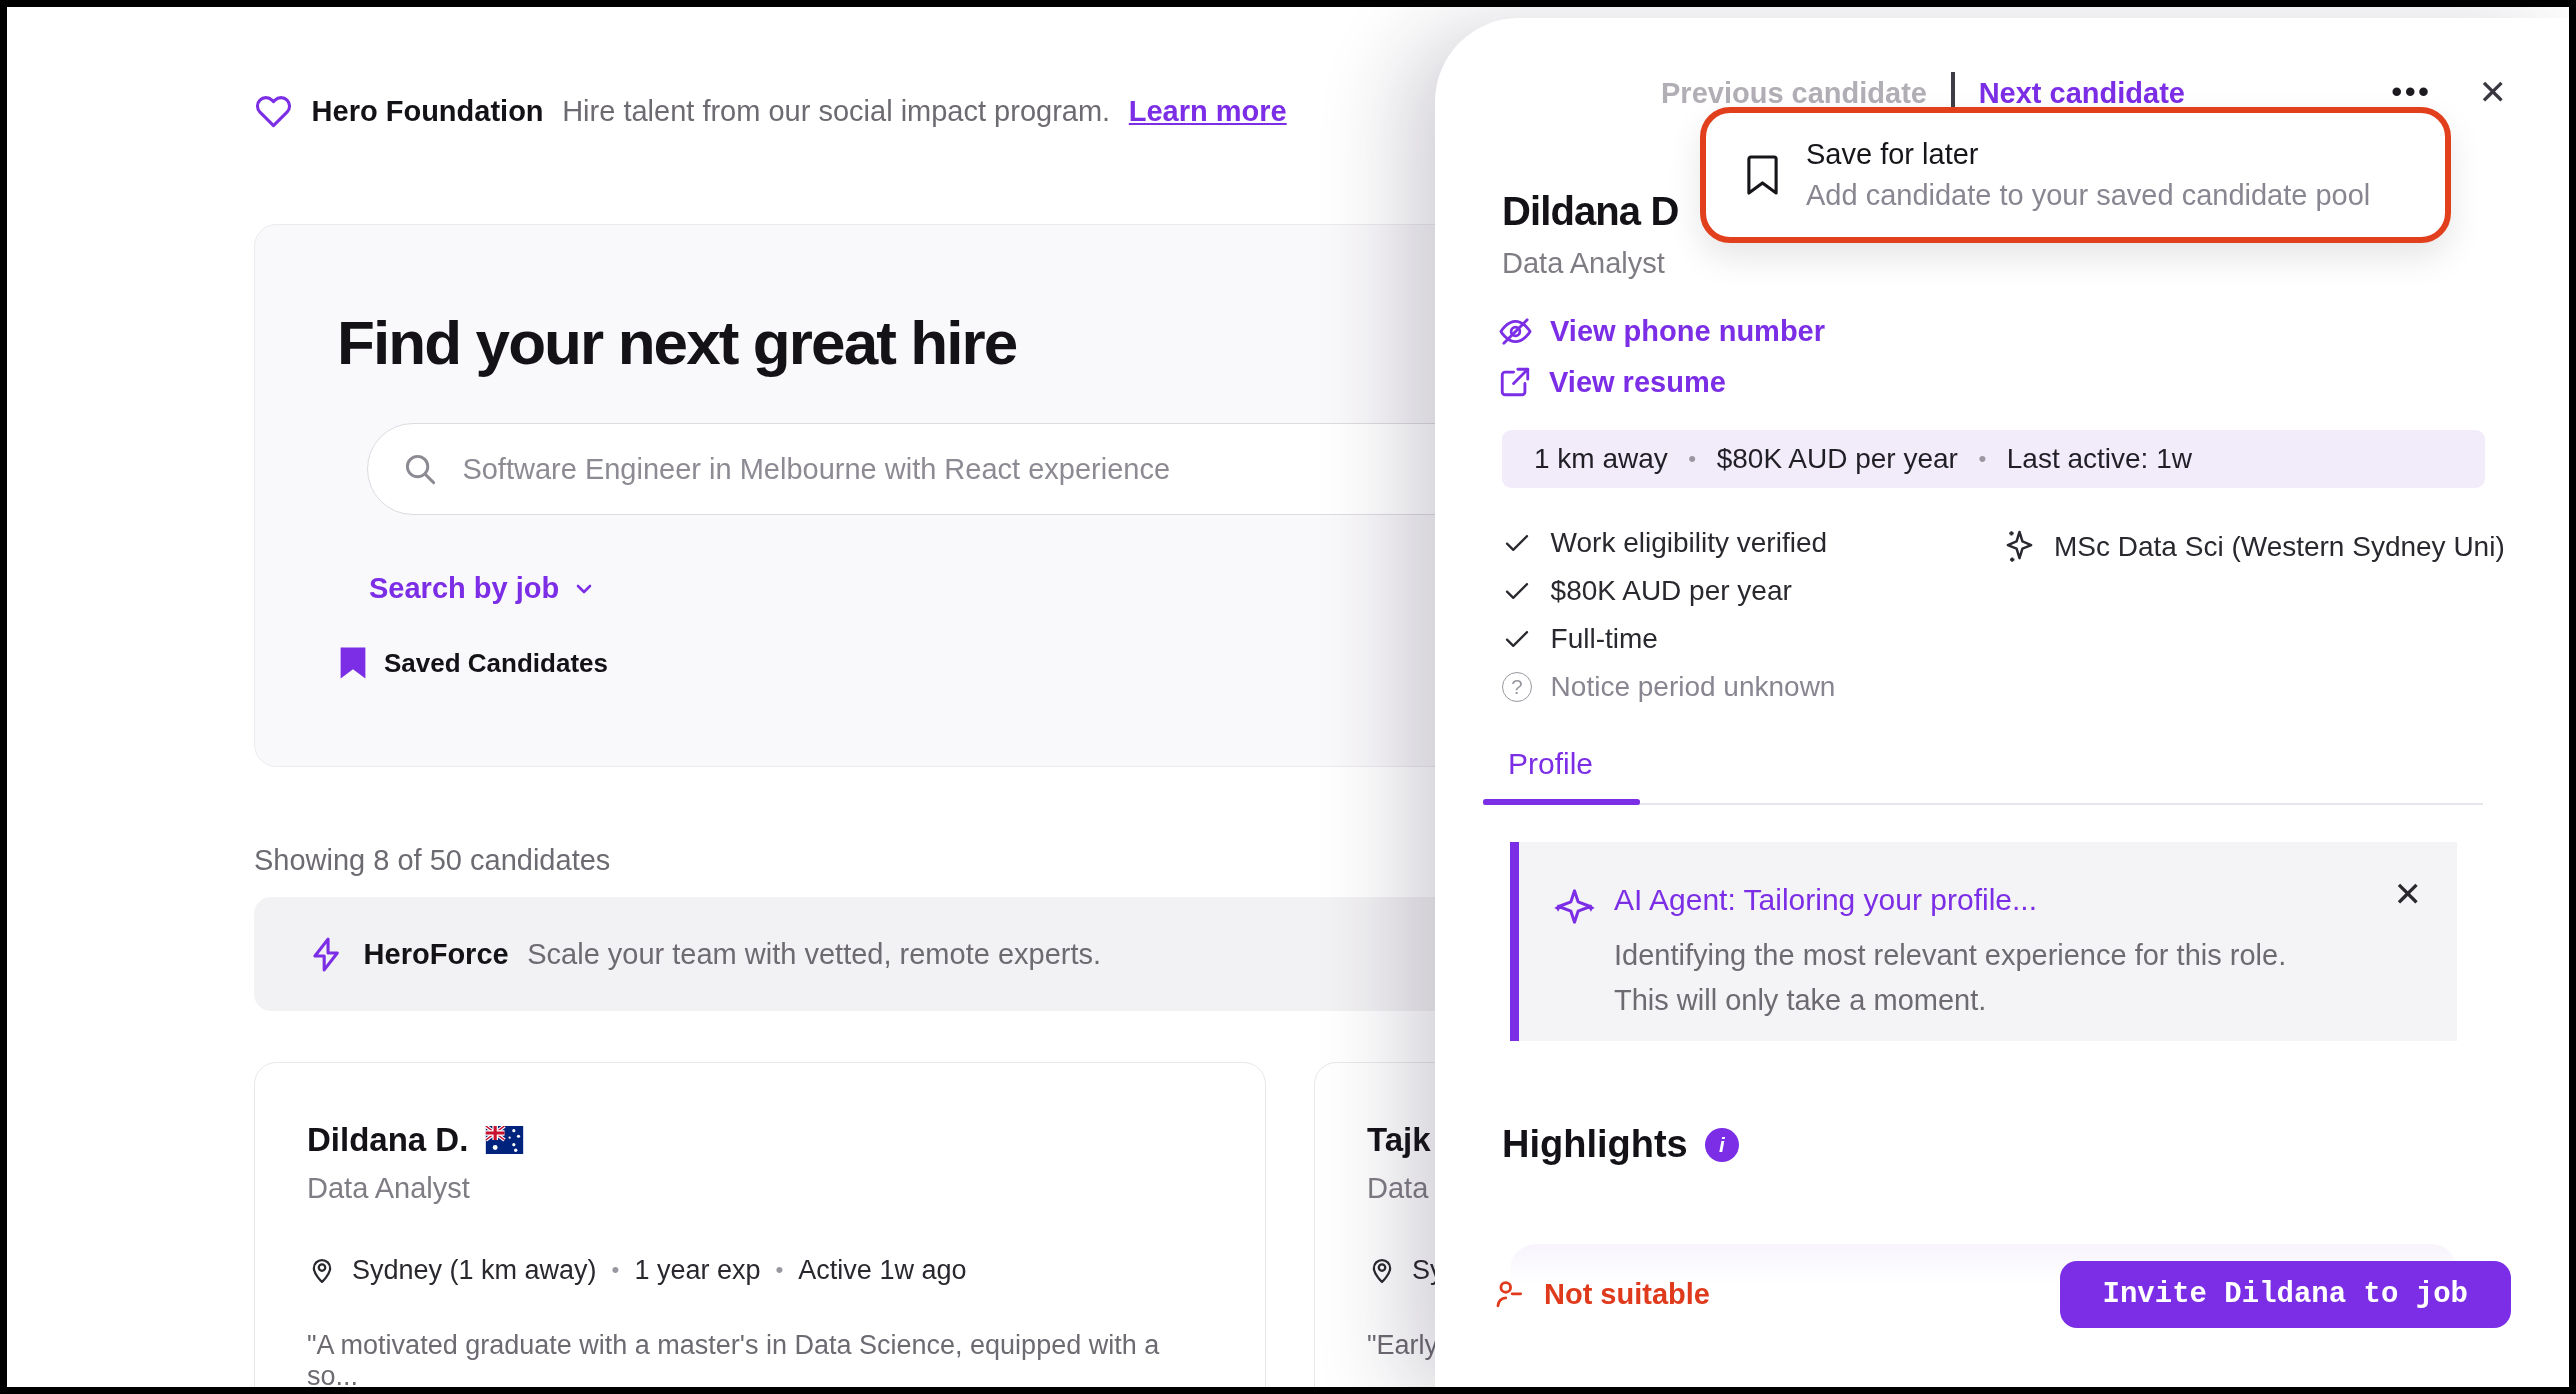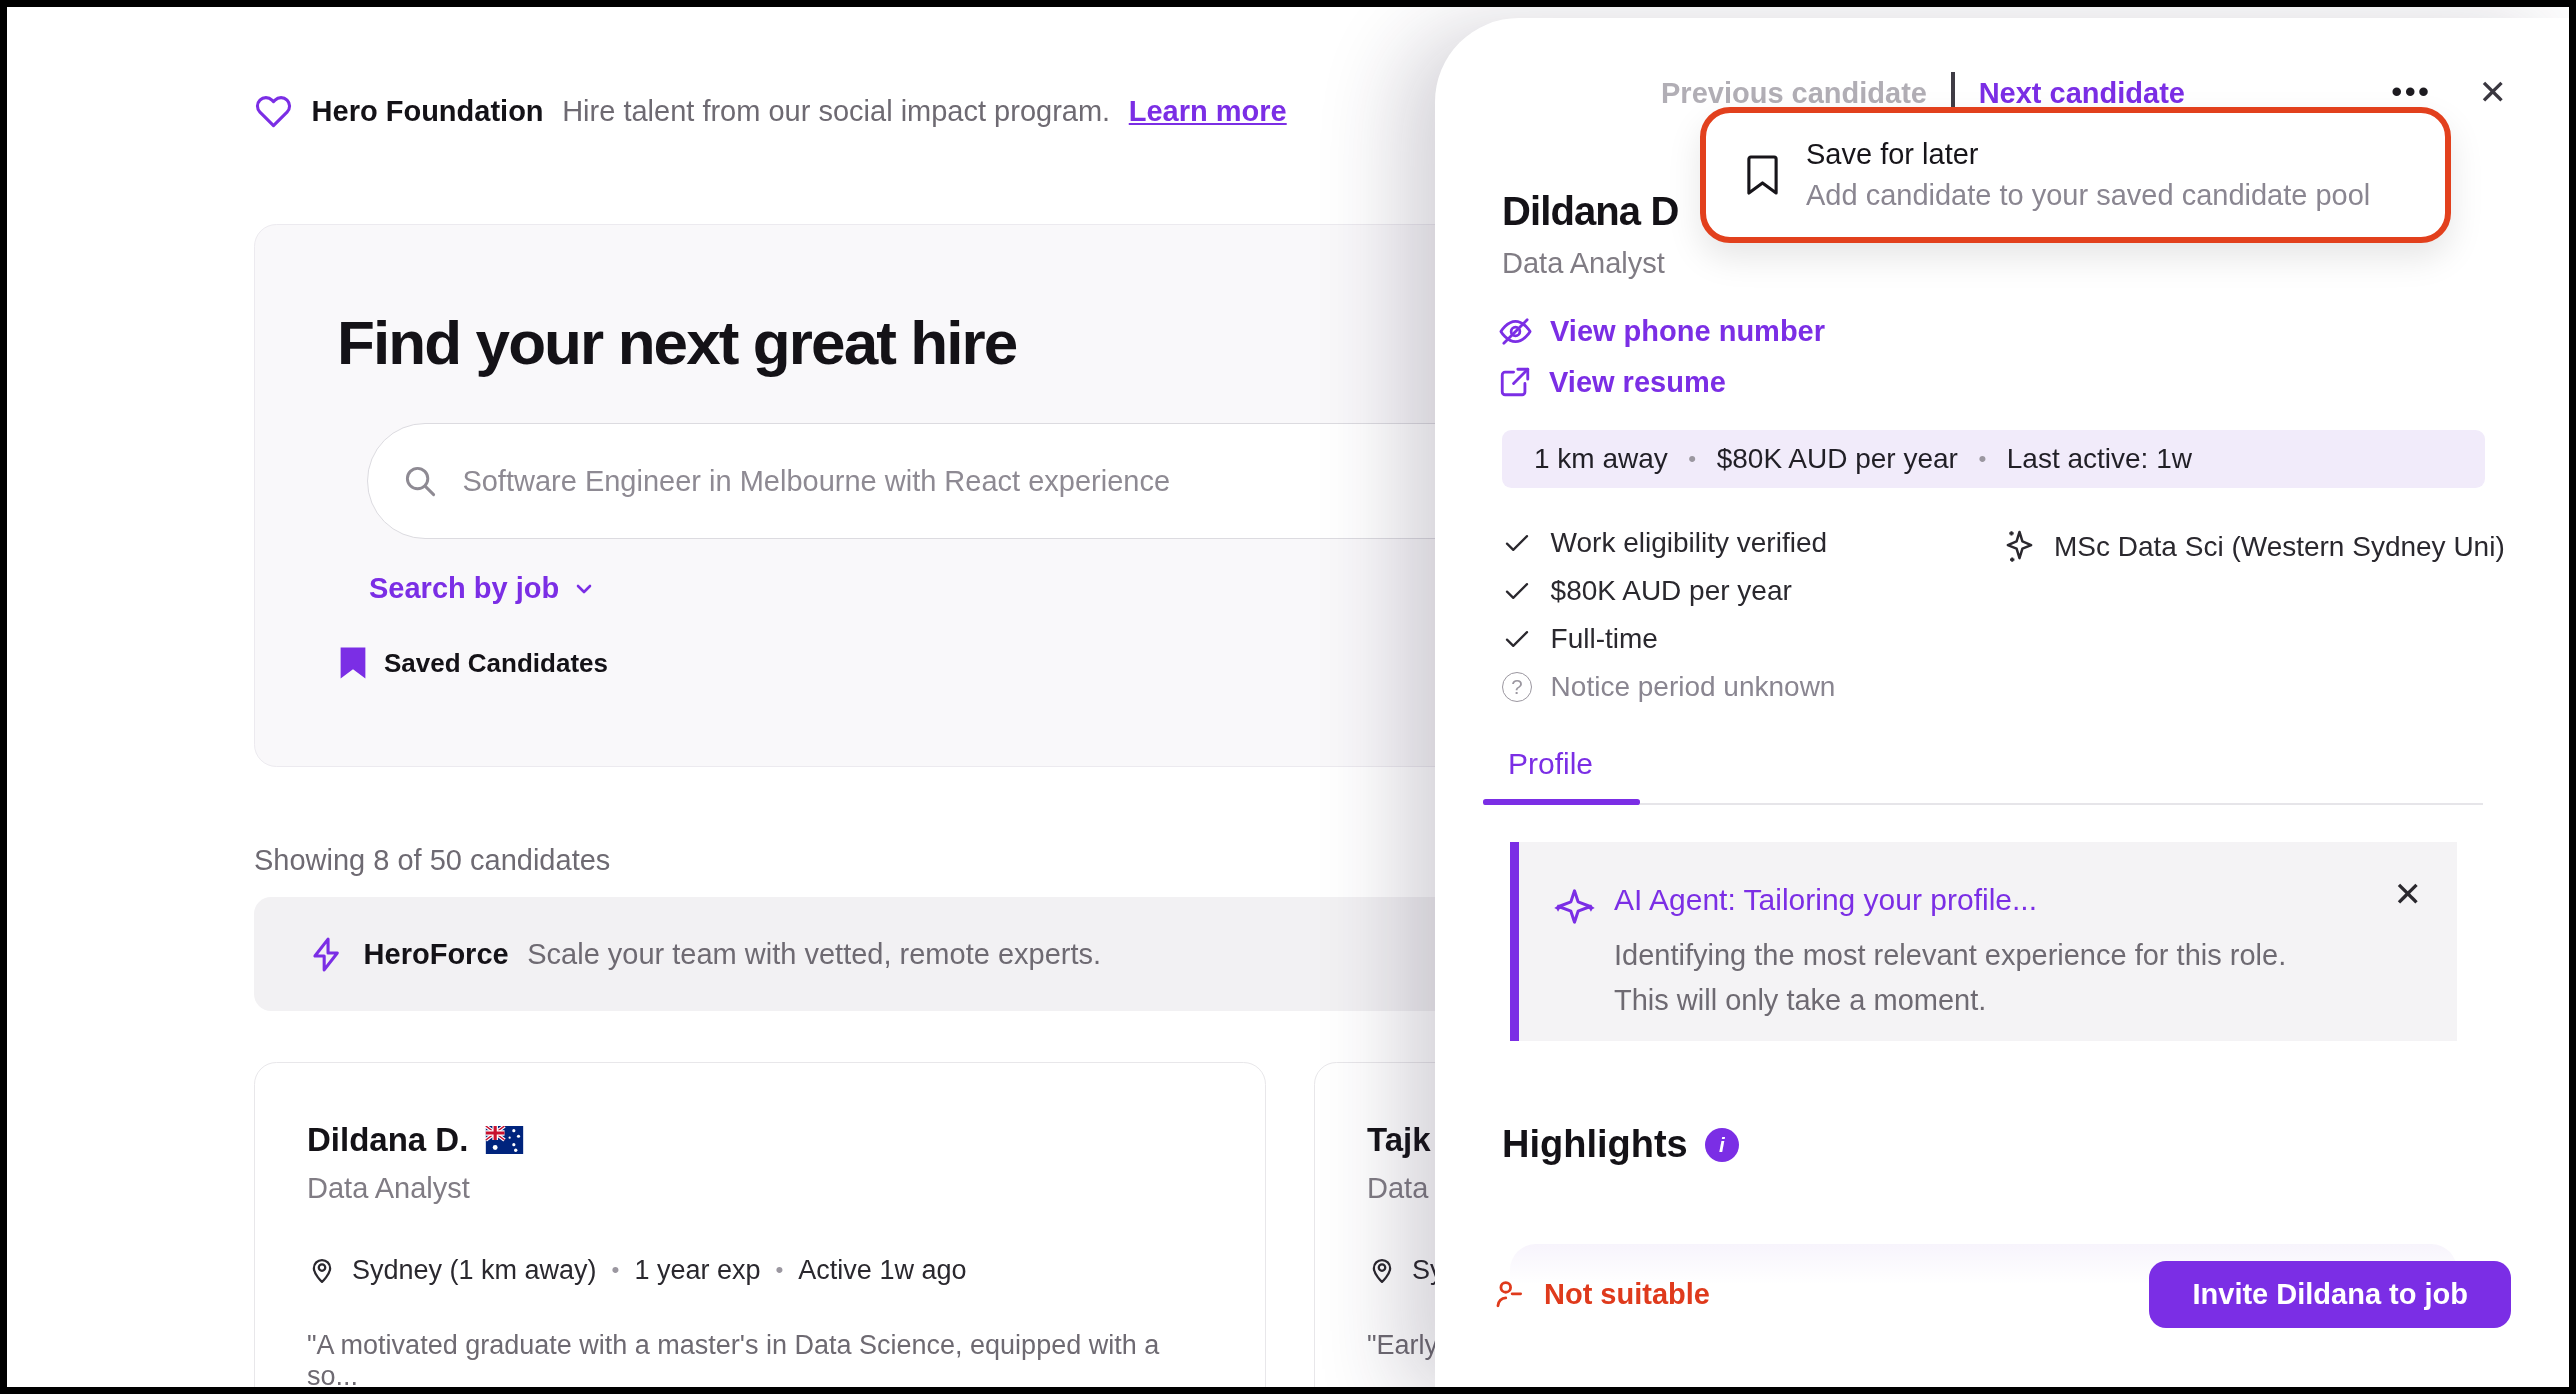--- a/index.html
+++ b/index.html
@@ -7,21 +7,21 @@
     background:#fff;overflow:hidden;font-family:"Liberation Sans",sans-serif;color:#17151a;}
   svg{display:block;}
   
   .hero-row{position:absolute;left:247px;top:86px;display:flex;align-items:center;gap:18.6px;font-size:29px;}
   .brand{font-weight:700;color:#141217;}
   .muted{color:#6e6a72;}
   .link{color:#7b2ee5;font-weight:700;cursor:pointer;text-decoration:underline;}
   .search-card{position:absolute;left:247px;top:188px;width:1269px;height:541px;border-radius:22.4px;
     background:#f9f8fa;border:1.9px solid #eceaef;margin-top:29px;}
   .headline{position:absolute;left:82px;top:82px;margin:0;font-size:62px;font-weight:700;color:#141217;letter-spacing:-1.9px;}
-  .search-pill{position:absolute;left:112px;top:198px;width:1398px;height:116px;border-radius:65px;background:#fff;
+  .search-pill{position:absolute;left:112px;top:198px;width:1398px;height:92px;border-radius:65px;background:#fff;
     border:1.9px solid #dcdbe0;display:flex;align-items:center;gap:22.4px;padding:8px 35px;box-sizing:border-box;}
   .search-pill input{flex:1;border:none;outline:none;background:transparent;font-size:29px;color:#2a282e;
     font-family:"Liberation Sans",sans-serif;}
   .search-pill input::placeholder{color:#8e8a93;}
   .search-by{position:absolute;left:114px;top:347px;display:flex;align-items:center;gap:13px;
     color:#7b2ee5;font-weight:700;font-size:29px;cursor:pointer;}
   .saved-row{position:absolute;left:84px;top:421px;display:flex;align-items:center;gap:17px;
     font-size:26px;font-weight:700;color:#141217;cursor:pointer;}
   .showing{position:absolute;left:247px;top:837px;font-size:29px;color:#6e6a72;}
   .force-banner{position:absolute;left:247px;top:890px;width:1269px;height:114px;border-radius:17px;background:#f2f1f3;
@@ -77,21 +77,21 @@
   .highlights-row{position:absolute;left:67px;top:1105px;display:flex;align-items:center;gap:17px;}
   .highlights-title{font-size:38px;font-weight:700;color:#141217;}
   .info-badge{width:34px;height:34px;border-radius:50%;background:#7b2ee5;color:#fff;font-size:20.5px;font-weight:700;
     display:flex;align-items:center;justify-content:center;font-style:italic;cursor:pointer;}
   .lav-card{position:absolute;left:75px;right:112px;top:1226px;height:84px;border-radius:26px 26px 0 0;background:#f1ebfa;}
   .d-footer{position:absolute;left:0;right:0;bottom:0;height:177px;z-index:40;
     background:linear-gradient(180deg,rgba(255,255,255,0) 0%,#ffffff 42%);
     display:flex;align-items:center;justify-content:space-between;padding:28px 58px 37px 58px;box-sizing:border-box;}
   .not-suitable{display:flex;align-items:center;gap:17px;color:#df3a1c;font-weight:700;font-size:29px;cursor:pointer;}
   .invite-btn{height:67px;border:none;border-radius:17px;background:#7b2ee5;color:#fff;font-weight:700;font-size:29px;
-    padding:0 43px;font-family:Liberation Sans, sans-serif;cursor:pointer;text-align:right;}
+    padding:0 43px;font-family:Liberation Mono, monospace;cursor:pointer;text-align:right;}
 </style>
 </head>
 <body>
 
 <div class="screen">
 
   <div class="hero-row">
     <span>
       <svg width="39" height="37" viewBox="0 0 24 24" fill="none" stroke="#7b2ee5" stroke-width="2" stroke-linecap="round" stroke-linejoin="round">
           <path d="M20.8 4.6a5.5 5.5 0 0 0-7.8 0L12 5.6l-1-1a5.5 5.5 0 0 0-7.8 7.8l1 1L12 21.2l7.8-7.8 1-1a5.5 5.5 0 0 0 0-7.8z"></path>

